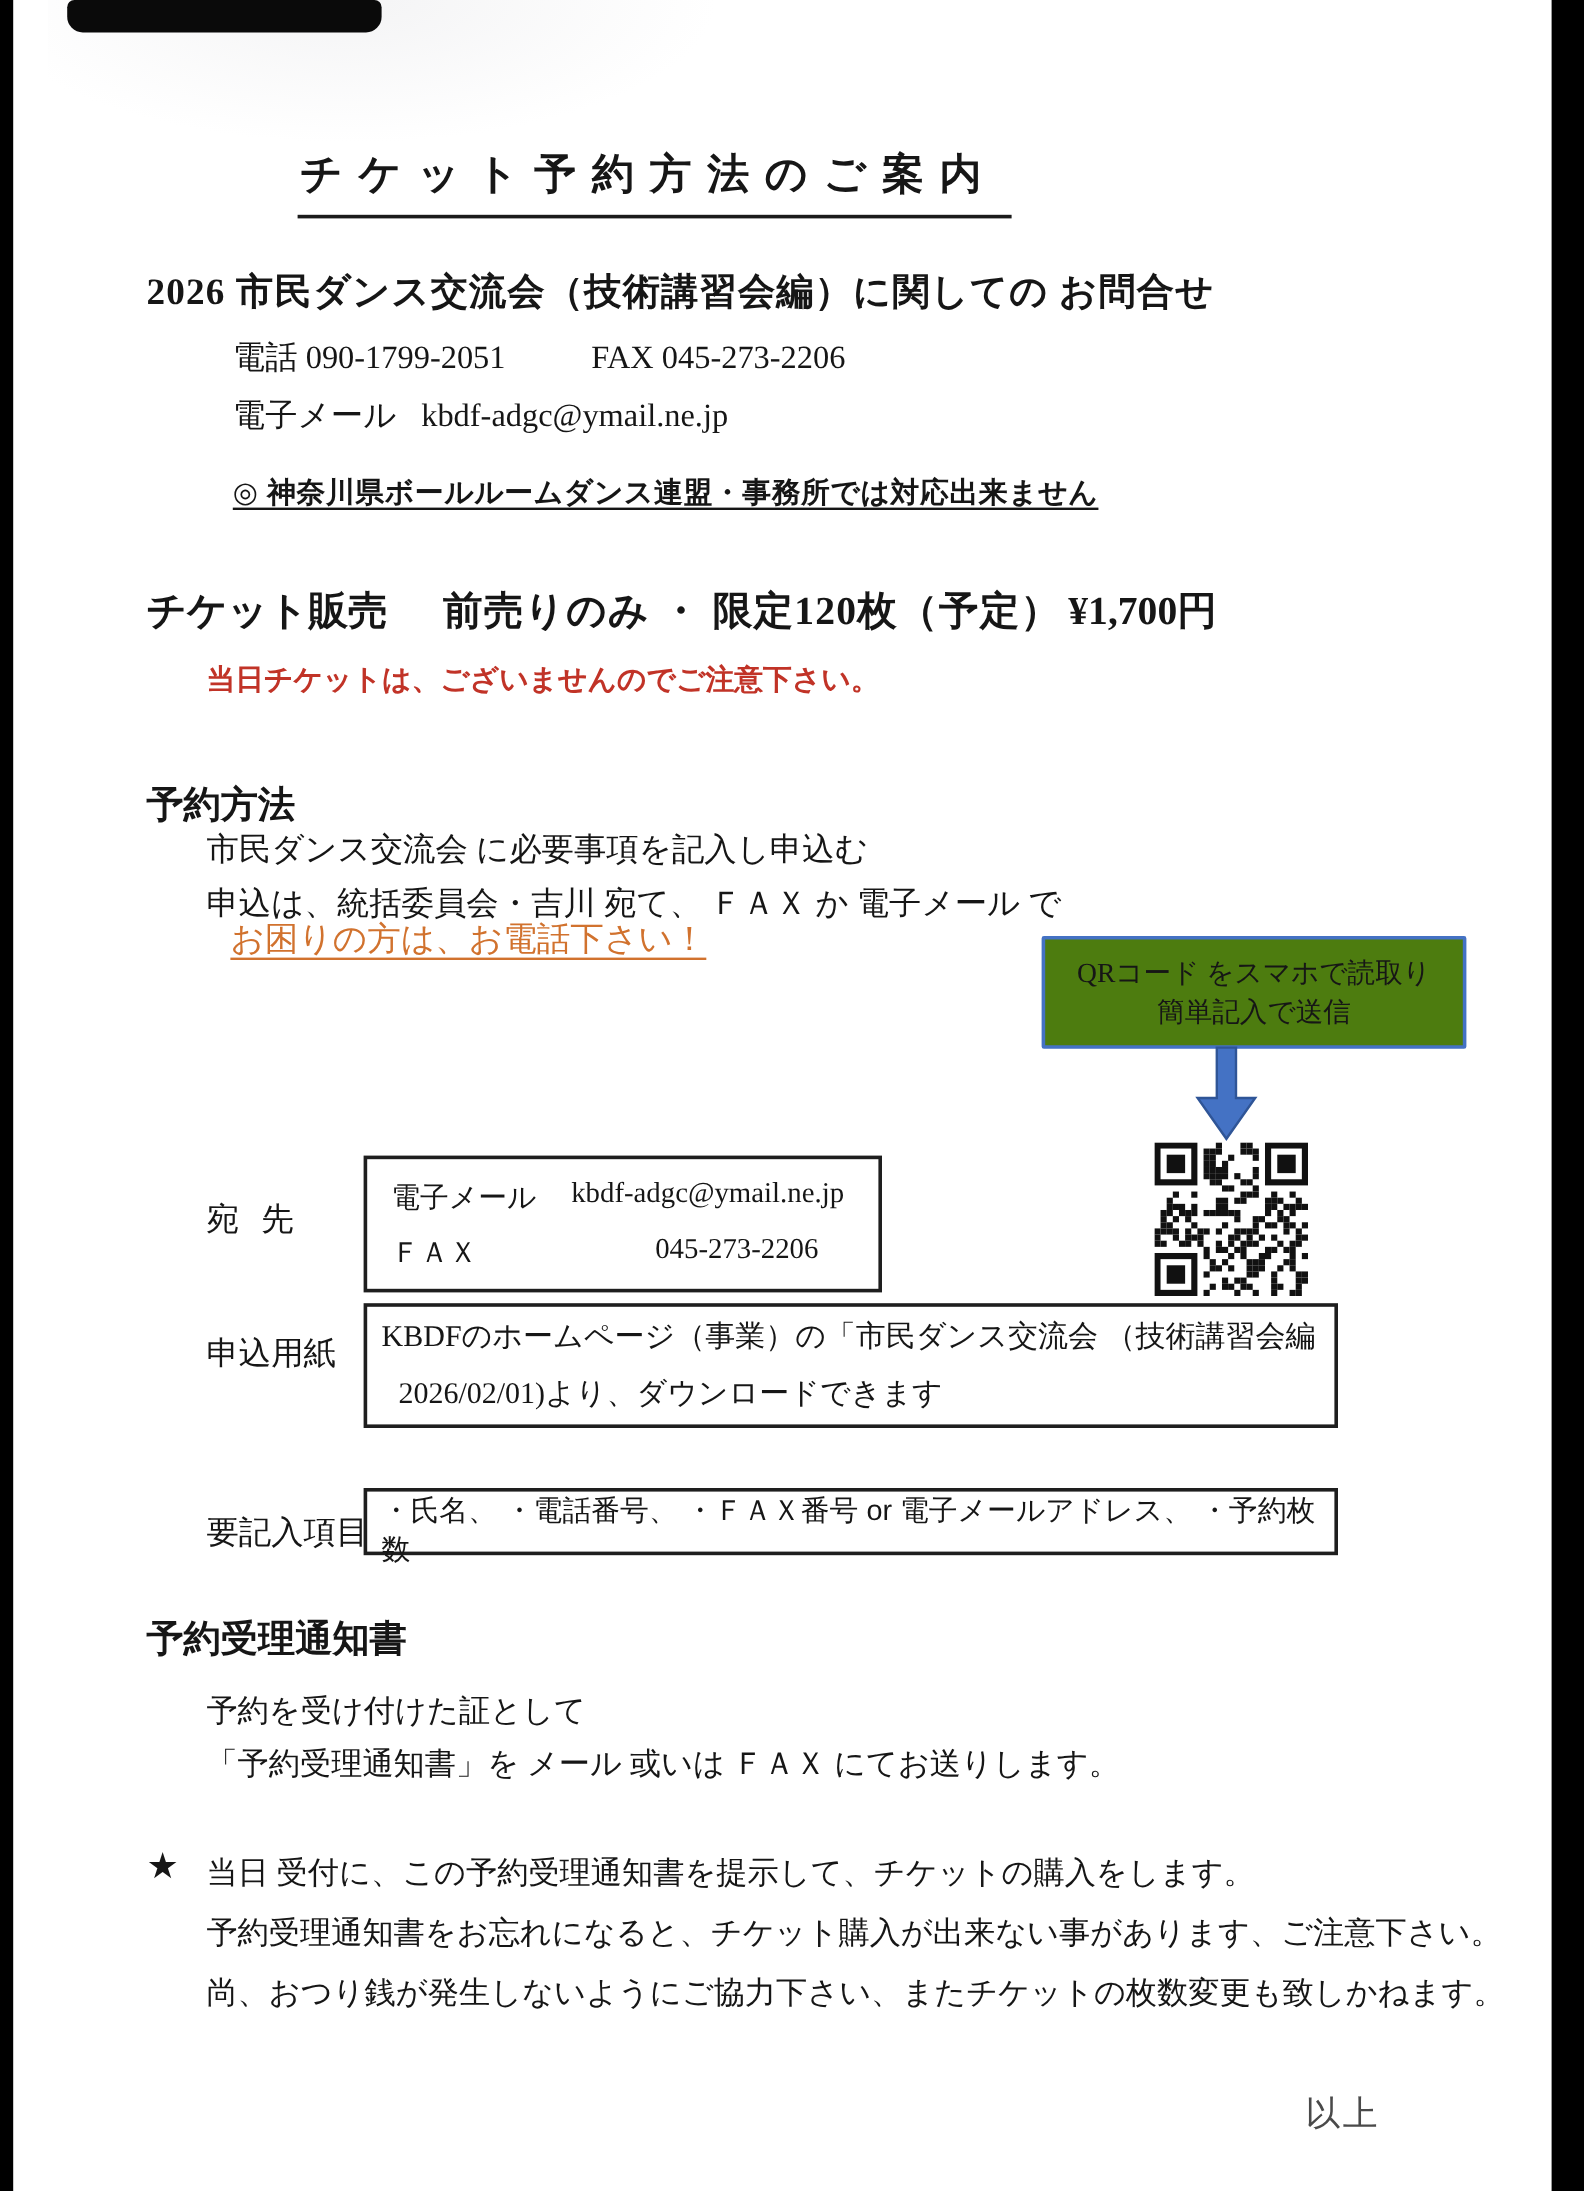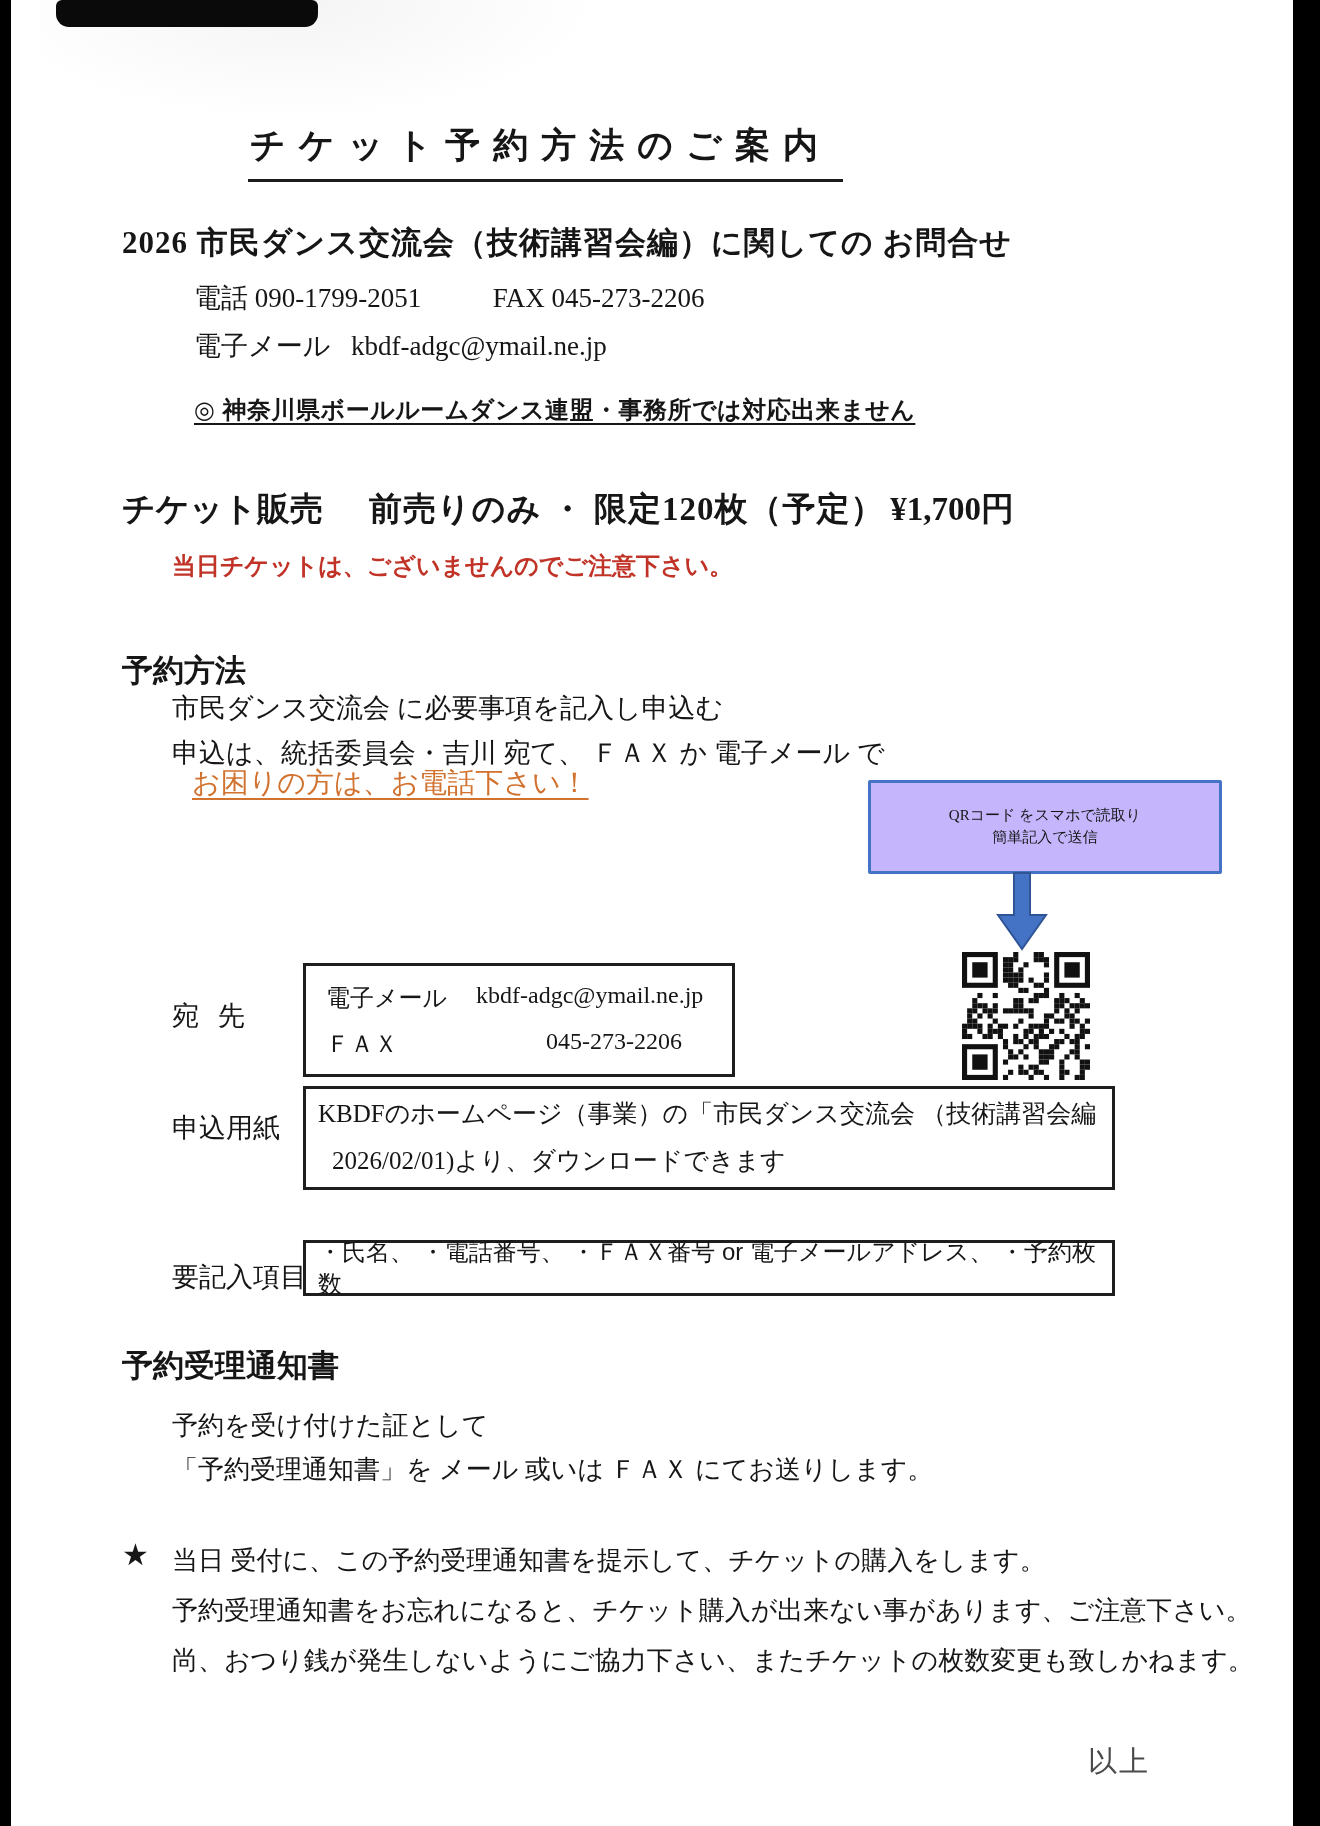--- a/index.html
+++ b/index.html
@@ -49,44 +49,44 @@
   
   .method-h{left:122px;top:630px;font-size:31px;font-weight:bold;margin-top:20px;}
   .m-line1{left:172px;top:690px;font-size:27px;}
   .m-line2{left:172px;top:735px;font-size:27px;}
   .m-help{left:192px;top:764px;font-size:28px;
     text-decoration:underline;text-underline-offset:6px;padding-right:16px;font-family:Liberation Mono, monospace;}
 
   
   .qr-box{
     left:868px;top:780px;width:348px;height:88px;
-    border:3px solid #4472c4;border-radius:2px;background:#c4b5fd;
+    border:3px solid #4472c4;border-radius:2px;background:#4d7c0f;
     display:flex;flex-direction:column;justify-content:center;align-items:center;
-    font-size:15px;line-height:1.45;
+    font-size:23px;line-height:1.45;
   }
   .qr-arrow{left:990px;top:871px;}
   .qr-img{left:962px;top:952px;width:128px;height:128px;background:#fff;}
   .qr-img svg{width:128px;height:128px;display:block;}
 
   
   .lbl{font-size:27px;}
   .row-label-recipient{left:172px;top:998px;letter-spacing:6px;}
   .box{border:3px solid #1e1e1e;background:#fff;}
   .recipient-box{left:303px;top:963px;width:432px;height:114px;padding:10px 0 0 20px;box-sizing:border-box;font-size:24px;}
   .recipient-box .r{display:flex;margin-top:6px;}
   .recipient-box .r .k{width:150px;}
   .recipient-box .r.fax{margin-top:14px;gap:38px;}
   .recipient-box .r.fax .v{padding-left:32px;}
 
   .row-label-form{left:172px;top:1110px;}
   .form-box{left:303px;top:1086px;width:812px;height:104px;padding:8px 0 0 12px;box-sizing:border-box;font-size:25px;}
   .form-box .l2{margin-top:14px;padding-left:14px;}
 
   .row-label-required{left:172px;top:1259px;}
-  .required-box{left:303px;top:1240px;width:812px;height:56px;display:flex;align-items:center;
+  .required-box{left:303px;top:1240px;width:812px;height:56px;display:flex;align-items:flex-start;
     padding-left:12px;box-sizing:border-box;font-size:24px;
     font-family:"Liberation Sans","DejaVu Sans",sans-serif;}
 
   
   .notice-h{left:122px;top:1345px;font-size:31px;font-weight:bold;text-align:right;}
   .n-line1{left:172px;top:1408px;font-size:26px;}
   .n-line2{left:172px;top:1452px;font-size:26px;}
 
   .star{left:122px;top:1537px;font-size:30px;}
   .s-line1{left:172px;top:1543px;font-size:26px;}

